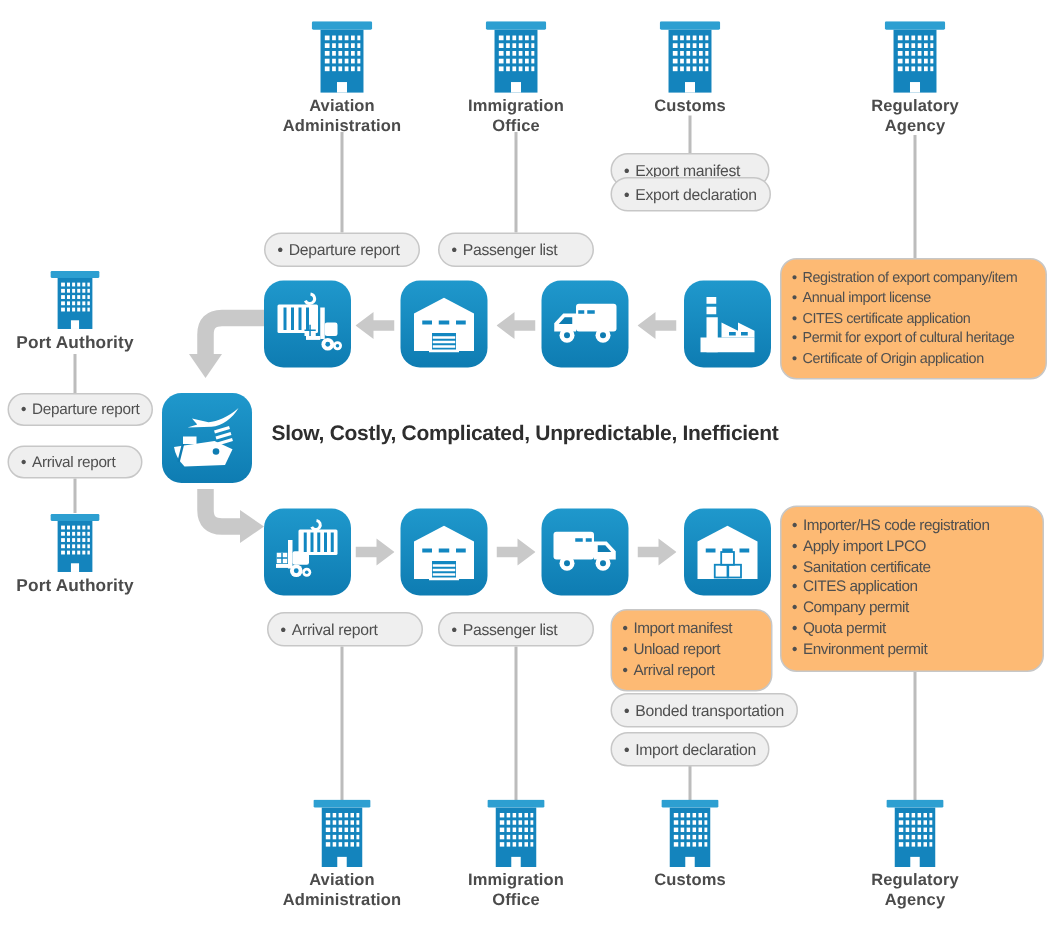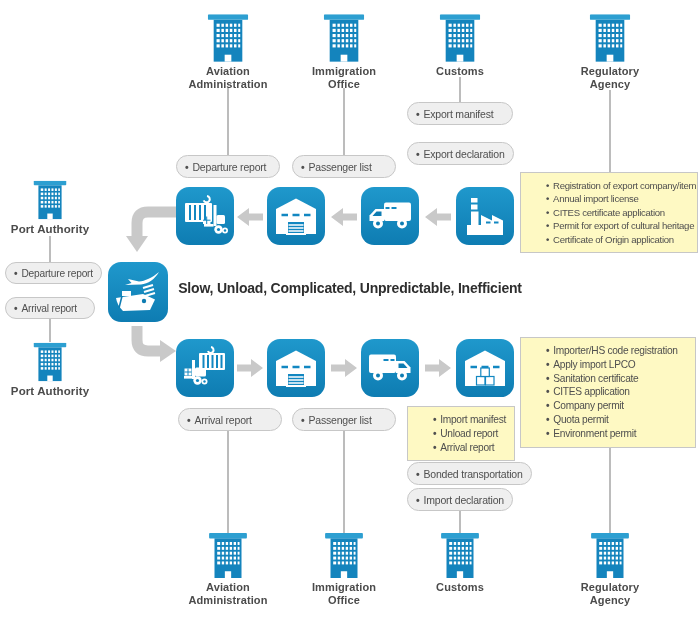--- a/index.html
+++ b/index.html
@@ -16,22 +16,22 @@
   
   .vline { position:absolute; width:2px; background:#bcbcbc; }
 
   
   .pill { position:absolute; height:23px; min-width:104px; background:#efefef;
           border:1.5px solid #c7c7c7; border-radius:11.5px; display:flex; align-items:center;
           padding:0 8px; box-sizing:border-box; font-size:10.5px; color:#4f4f4f;
           white-space:nowrap; letter-spacing:-0.2px; }
   .pill.small { min-width:90px; height:22px; font-size:10.2px; }
   .bullet-text::before { content:"•"; margin-right:4px; font-weight:bold; color:#4f4f4f; }
-  .box { position:absolute; background:#fef9c3; border:1.5px solid #c7c7c7; border-radius:0;
-         padding:6px 25px; box-sizing:border-box; color:#4f4f4f; }
+  .box { position:absolute; background:#fdba74; border:1.5px solid #c7c7c7; border-radius:11px;
+         padding:6px 7px; box-sizing:border-box; color:#4f4f4f; }
   .box .li { font-size:9.6px; line-height:13.4px; white-space:nowrap; letter-spacing:-0.3px; }
   .box .li::before { content:"•"; margin-right:4px; font-weight:bold; }
   .box.mid .li { font-size:10.2px; line-height:13.8px; }
 
   
   .tile { position:absolute; width:58px; height:58px; border-radius:13px;
           background:linear-gradient(180deg,#1f98cc,#0e7cb2);
           display:flex; align-items:center; justify-content:center; }
   .tile.ship { width:60px; height:60px; }
 
@@ -232,21 +232,21 @@
 
   <div class="pill" style="left:176px; top:155px;">
     <span class="bullet-text">Departure report</span>
     </div>
   <div class="pill" style="left:292px; top:155px;">
     <span class="bullet-text">Passenger list</span>
     </div>
   <div class="pill" style="left:407px; top:102px; min-width:106px;">
     <span class="bullet-text">Export manifest</span>
     </div>
-  <div class="pill" style="left:407px; top:142px; min-width:106px;justify-content:flex-end;">
+  <div class="pill" style="left:407px; top:118px; min-width:106px;justify-content:flex-end;">
     <span class="bullet-text">Export declaration</span>
     </div>
 
   <div class="pill small" style="left:5px; top:262px;">
     <span class="bullet-text">Departure report</span>
     </div>
   <div class="pill small" style="left:5px; top:297px;">
     <span class="bullet-text">Arrival report</span>
     </div>
 
@@ -288,21 +288,21 @@
   <svg class="abs" style="left:425px; top:207px;" width="26" height="20" viewBox="0 0 26 20">
       <use href="#arrowL"></use>
     </svg>
 
   <div class="tile ship" style="left:108px; top:262px;">
     <svg width="48" height="48" viewBox="0 0 48 48">
         <use href="#shipplane"></use>
       </svg>
     </div>
 
-  <div class="heading">Slow, Unload, Complicated, Unpredictable, Inefficient</div>
+  <div class="heading">Slow, Costly, Complicated, Unpredictable, Inefficient</div>
 
   <div class="tile" style="left:176px; top:339px;">
     <svg width="46" height="46" viewBox="0 0 46 46">
         <use href="#fork2"></use>
       </svg>
     </div>
   <div class="tile" style="left:267px; top:339px;">
     <svg width="42" height="38" viewBox="0 0 42 38">
         <use href="#wh"></use>
       </svg>

